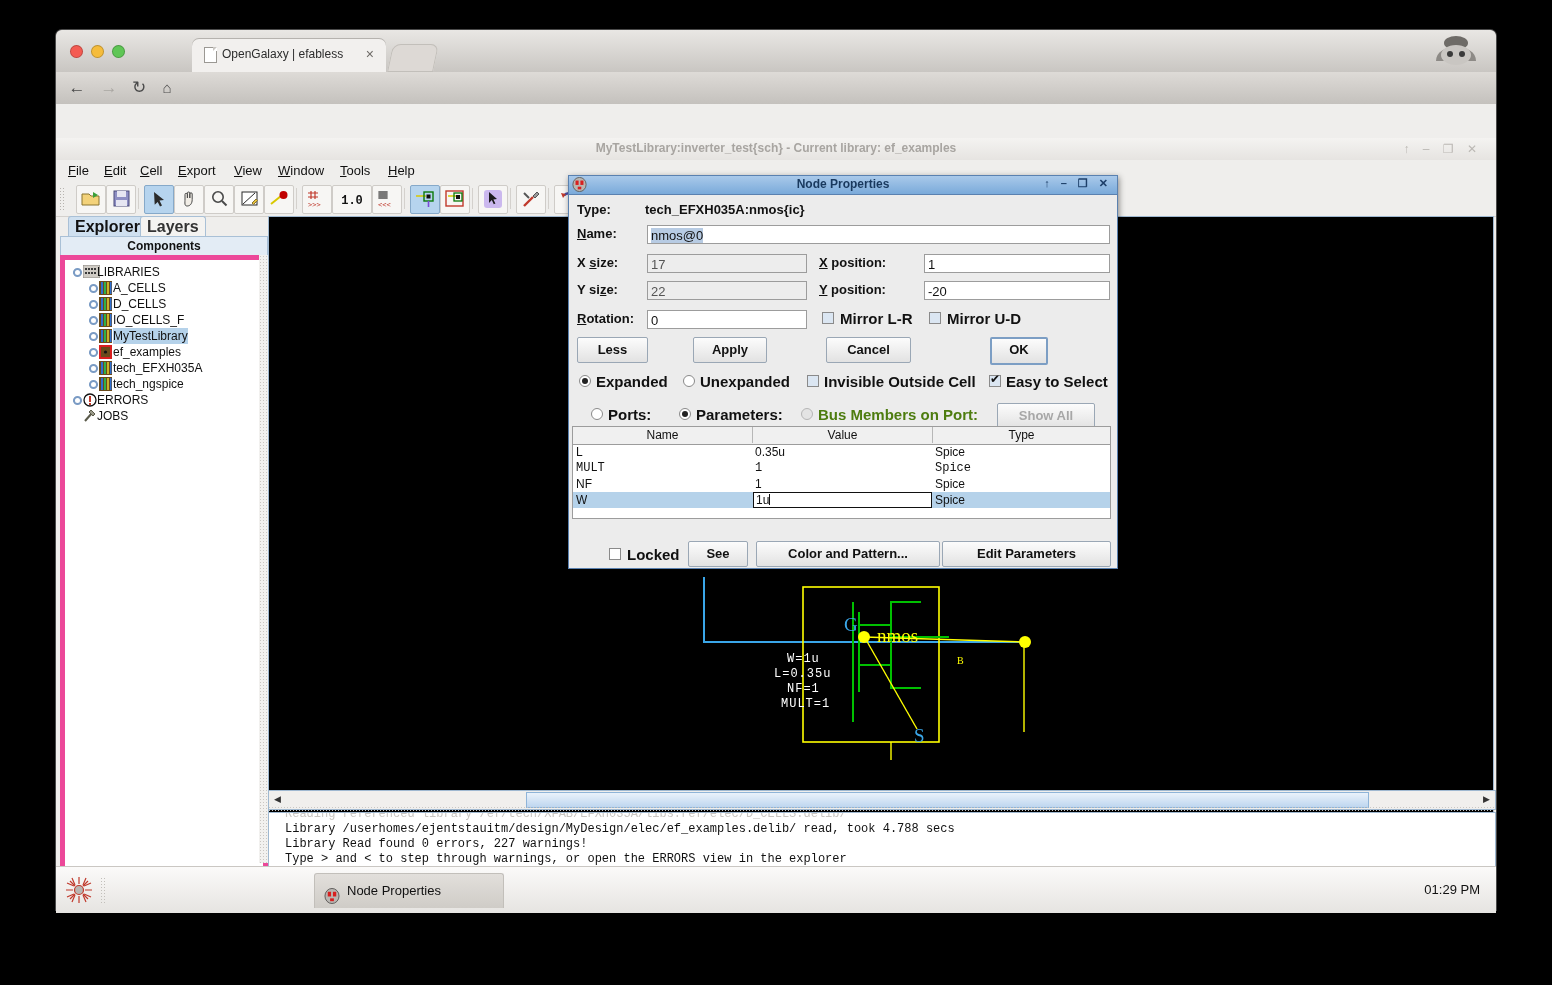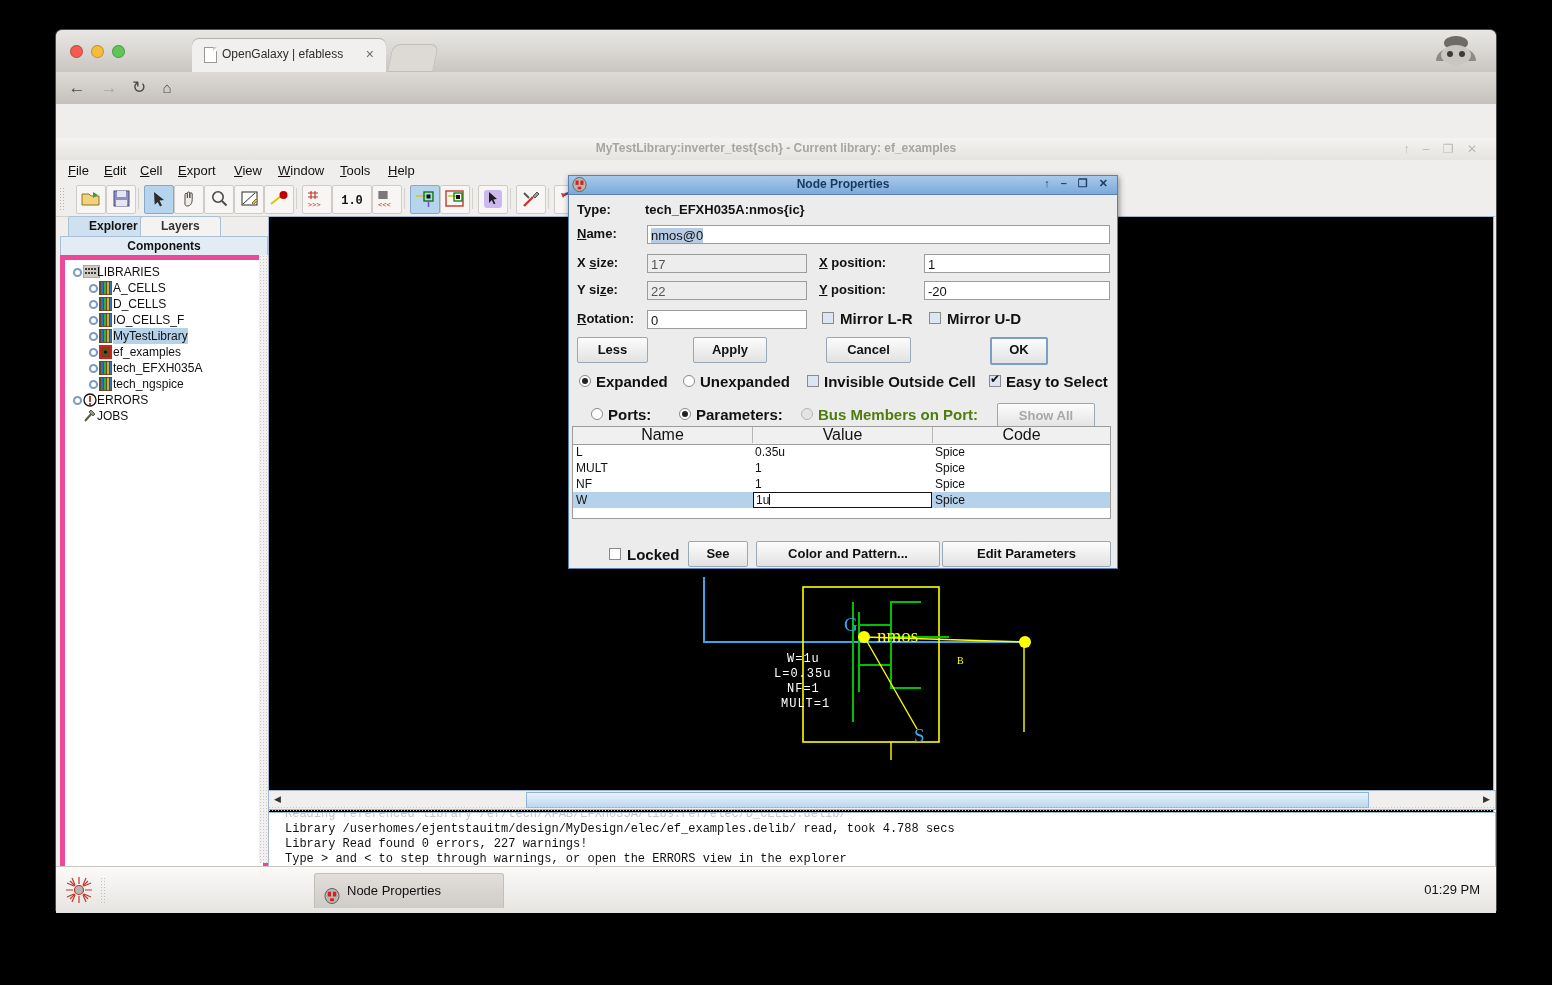--- a/index.html
+++ b/index.html
@@ -56,22 +56,22 @@
   .tb{position:absolute;top:3px;width:28px;height:27px;border:1px solid #cfccc8;background:#f7f6f4;
       border-radius:2px;text-align:center;line-height:27px;font-size:13px;cursor:pointer;overflow:hidden;}
   .tb.on{background:#b6d4ee;border-color:#86a9c9;}
   .tb.wide{width:38px;}
   .tbsep{position:absolute;top:6px;width:1px;height:21px;background:#d4d1cd;}
   .tbtxt{font-size:12px;font-weight:bold;font-family:"Liberation Mono",monospace;color:#111;}
 
   
   .side{position:absolute;left:4px;top:112px;width:208px;height:652px;}
   .tabs{position:absolute;left:0;top:0;height:20px;}
-  .ptab{position:absolute;top:0;height:19px;line-height:19px;font-size:12px;font-weight:bold;
-        padding:0 20px;border:1px solid #a9c0d6;border-bottom:none;border-radius:3px 3px 0 0;cursor:pointer;}
+  .ptab{position:absolute;top:0;height:19px;line-height:19px;font-size:16px;font-weight:bold;
+        padding:0 6px;border:1px solid #a9c0d6;border-bottom:none;border-radius:3px 3px 0 0;cursor:pointer;}
   .ptab.sel{background:#cfe0f0;color:#111;top:0;}
   .ptab.un{background:#f4f3f1;color:#333;}
   .subhdr{position:absolute;left:0;top:20px;width:206px;height:18px;background:#e3ecf5;
           border:1px solid #a9c0d6;text-align:center;font-size:12px;font-weight:bold;line-height:18px;color:#111;}
   .tree{position:absolute;left:0;top:39px;width:198px;height:608px;background:#fff;
         border:5px solid #ec4899;overflow:hidden;}
   .tnode{position:absolute;height:16px;font-size:12px;color:#111;white-space:nowrap;}
   .tnode .lbl{position:absolute;left:28px;top:0;line-height:16px;}
   .tnode.sel .lbl{background:#b5d2ea;}
   .thandle{position:absolute;left:4px;top:4px;width:9px;height:9px;}
@@ -146,21 +146,21 @@
   .rad.on:after{content:"";position:absolute;left:2px;top:2px;width:6px;height:6px;border-radius:50%;background:#222;}
   .rad.dis{background:#e4e4e4;border-color:#b6b6b6;}
   .chk{position:absolute;width:12px;height:12px;background:#fff;border:1px solid #8a8a8a;box-sizing:border-box;}
   .chk.b{background:#dbe6f2;}
   .chk.on:after{content:"✔";position:absolute;left:0px;top:-4px;font-size:12px;color:#111;}
   .ctl{position:absolute;font-size:15px;font-weight:bold;color:#111;}
   .ctl.dis{color:#4d7c0f;}
   .tbl{position:absolute;left:572px;top:426px;width:539px;height:93px;background:#fff;
        border:1px solid #9c9c9c;box-sizing:border-box;overflow:hidden;}
   .thead{position:absolute;left:0;top:0;width:100%;height:17px;background:#f0f0f0;border-bottom:1px solid #9c9c9c;}
-  .th{position:absolute;top:0;height:16px;line-height:16px;text-align:center;font-size:16px;color:#111;
+  .th{position:absolute;top:0;height:16px;line-height:16px;text-align:center;font-size:12px;color:#111;
       border-right:1px solid #b7b7b7;box-sizing:border-box;}
   .trow{position:absolute;left:0;width:100%;height:16px;font-size:12px;color:#111;line-height:16px;}
   .trow.sel{background:#b5d2ea;}
   .tc{position:absolute;top:0;height:16px;white-space:nowrap;overflow:hidden;}
   .cellEdit{position:absolute;height:16px;background:#fff;border:1px solid #111;box-sizing:border-box;
             font-size:12px;line-height:14px;padding-left:2px;}
   .caret{display:inline-block;width:1px;height:11px;background:#111;vertical-align:-1px;}
 </style>
 </head>
 <body>
@@ -680,29 +680,29 @@
     <div class="ctl" style="left:58px;top:370px">Locked</div>
     <div class="dbtn" style="left:119px;top:365px;width:58px">See</div>
     <div class="dbtn" style="left:187px;top:365px;width:182px">Color and Pattern...</div>
     <div class="dbtn" style="left:373px;top:365px;width:167px">Edit Parameters</div>
   </div>
 
   <div class="tbl">
     <div class="thead">
       <div class="th" style="left:0;width:180px">Name</div>
       <div class="th" style="left:180px;width:180px">Value</div>
-      <div class="th" style="left:360px;width:177px;border-right:none">Code</div>
+      <div class="th" style="left:360px;width:177px;border-right:none">Type</div>
     </div>
     <div id="tblrows">
         <div class="trow" style="top: 17px;">
           <span class="tc" style="left:3px">L</span>
           <span class="tc" style="left:182px">0.35u</span>
           <span class="tc" style="left:362px">Spice</span>
         </div>
-        <div class="trow" style="top: 33px;">
+        <div class="trow" style="top: 33px; font-family: Liberation Mono, monospace;">
           <span class="tc" style="left:3px">MULT</span>
           <span class="tc" style="left:182px">1</span>
           <span class="tc" style="left:362px">Spice</span>
         </div>
         <div class="trow" style="top: 49px;">
           <span class="tc" style="left:3px">NF</span>
           <span class="tc" style="left:182px">1</span>
           <span class="tc" style="left:362px">Spice</span>
         </div>
         <div class="trow sel" style="top: 65px;">

